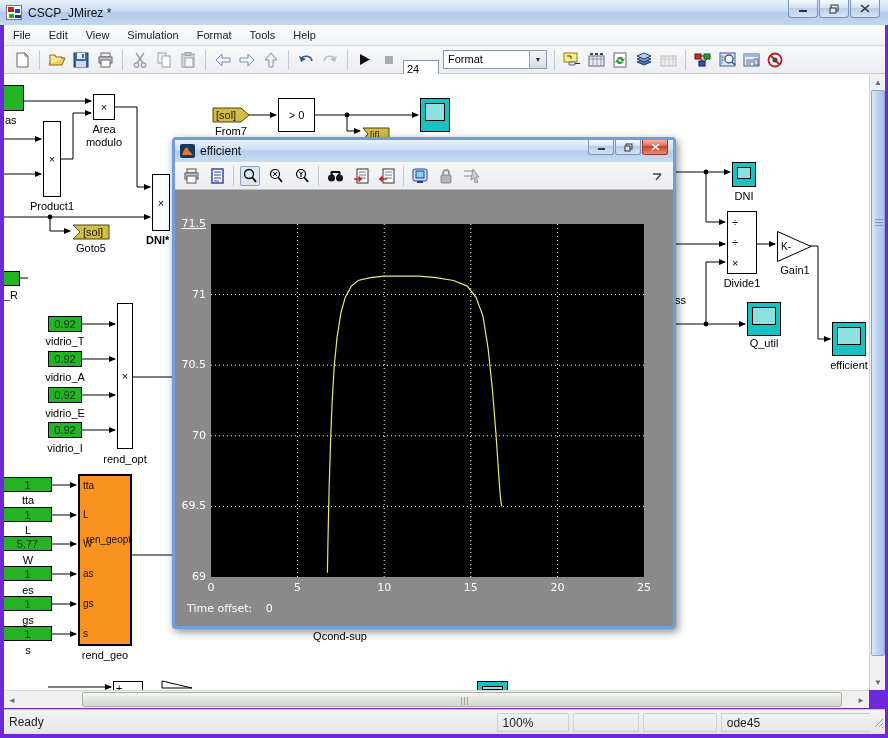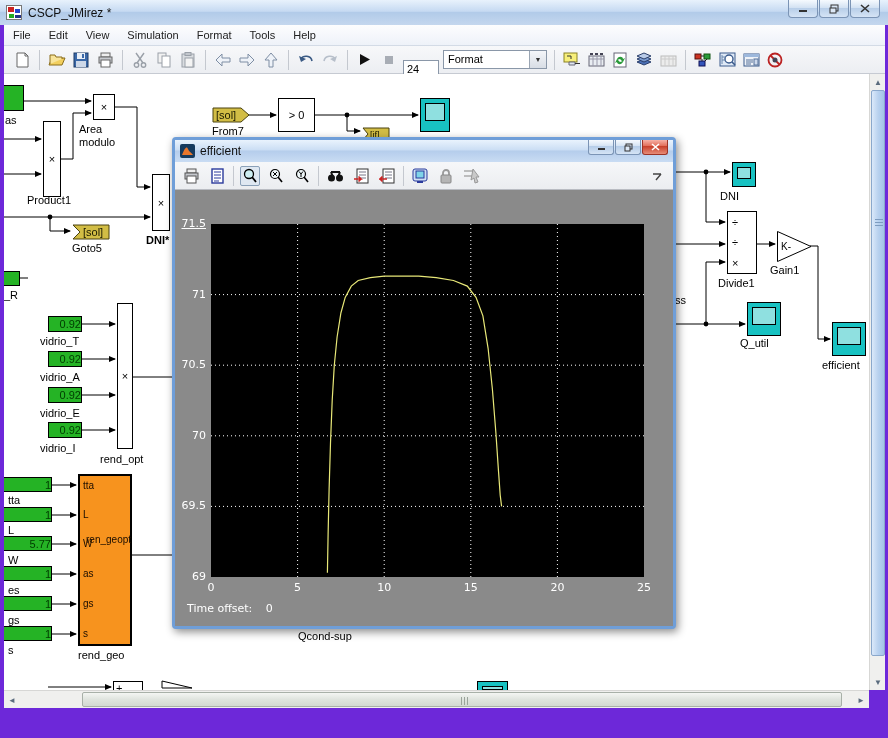--- a/index.html
+++ b/index.html
@@ -28,22 +28,22 @@
   .tb-ico { width:20px; height:20px; display:flex; align-items:center; justify-content:center; }
   .sim-field { width:36px; height:18px; background:#fff; border:1px solid #8a97a8; padding:1px 3px; line-height:14px;margin-top:19px; }
   .combo { width:104px; height:19px; background:#fff; border:1px solid #8a97a8; position:relative; padding:2px 4px; }
   .combo .dd { position:absolute; right:0; top:0; width:17px; height:17px; background:linear-gradient(#f4f6f9,#d8dde5); border-left:1px solid #9aa5b3; display:flex;align-items:center;justify-content:center; font-size:7px; color:#333;}
 
   
   .canvas { position:absolute; left:4px; top:74px; width:865px; height:616px; background:#fff; overflow:hidden; }
   .wires { position:absolute; left:0; top:0; z-index:1; }
   .blk { position:absolute; z-index:2; }
   .lbl { position:absolute; z-index:2; color:#000; font-size:11px; white-space:nowrap; }
-  .c { }
-  .const-g { background:#25b325; border:1px solid #000; display:flex; align-items:center; justify-content:flex-end; color:#013a01; }
+  .c { text-align:center; }
+  .const-g { background:#25b325; border:1px solid #000; display:flex; align-items:center; justify-content:center; color:#013a01; }
   .wht { background:#fff; border:1px solid #000; display:flex; align-items:center; justify-content:center; }
   .scope-blk { background:#18c2c2; border:1px solid #000; }
   .scope-blk .scr { position:absolute; left:4px; right:4px; top:4px; bottom:10px; border:1px solid #000; background:#8fe0e0; }
   .orange { background:#f7931e; border:2px solid #000; position:relative; color:#1a0d00; }
   .port { position:absolute; left:3px; font-size:10px; }
 
   
   .scopewin { position:absolute; left:168px; top:63px; width:504px; height:492px; z-index:10;
     border:3px solid #6f9ed8; border-radius:4px; background:#8a8a8a; box-shadow:2px 3px 8px rgba(0,0,0,.45); }
   .sw-title { height:22px; background:linear-gradient(180deg,#e9f3fd,#cbdef4 45%,#b5cdec 50%,#c9dcf3);
@@ -333,21 +333,21 @@
       <path d="M806 172 H814 V265 H826" stroke="#000" fill="none" marker-end="url(#ah)"></path>
       <polygon points="158,607 188,614 158,614" fill="#fff" stroke="#000"></polygon>
     </svg>
 
     <div class="blk const-g" style="left:-1px;top:11px;width:21px;height:26px;"></div>
     <div class="lbl" style="left:1px;top:40px;">as</div>
 
     <div class="blk wht" style="left:39px;top:47px;width:18px;height:76px;">
         <span>×</span>
       </div>
-    <div class="lbl c" style="left:23px;top:120px;width:50px;">Product1</div>
+    <div class="lbl c" style="left:23px;top:126px;width:50px;">Product1</div>
 
     <div class="blk wht" style="left:89px;top:20px;width:22px;height:26px;">
         <span>×</span>
       </div>
     <div class="lbl c" style="left:75px;top:49px;width:50px;">Area</div>
     <div class="lbl c" style="left:75px;top:62px;width:50px;">modulo</div>
 
     <div class="blk" style="left:68px;top:150px;width:38px;height:16px;">
       <svg width="38" height="16">
           <polygon points="1,1 37,1 37,15 1,15 8,8" fill="#d2bd45" stroke="#4a4210"></polygon>
@@ -640,13 +640,23 @@
     <span class="sb-arrow" style="bottom:0;">▼</span>
   </div>
   <div class="hscroll">
     <span class="sb-arrow" style="left:0;top:1px;">◄</span>
     <div class="hthumb">
         <div class="hgrip"></div>
       </div>
     <span class="sb-arrow" style="right:0;top:1px;">►</span>
   </div>
 
+  <div class="statusbar">
+    <span style="padding-left:5px;width:495px;">Ready</span>
+    <span class="st-cell" style="width:73px;">100%</span>
+    <span class="st-cell" style="width:66px;margin-left:4px;"></span>
+    <span class="st-cell" style="width:74px;margin-left:4px;"></span>
+    <span class="st-cell" style="width:150px;margin-left:4px;border-right:none;">ode45</span>
+    <svg width="13" height="13" style="margin-left:2px;">
+        <path d="M11 3 L3 11 M11 7 L7 11 M11 11 L10 12" stroke="#9a9a9a"></path>
+      </svg>
+  </div>
 </div>
 
 </body></html>

